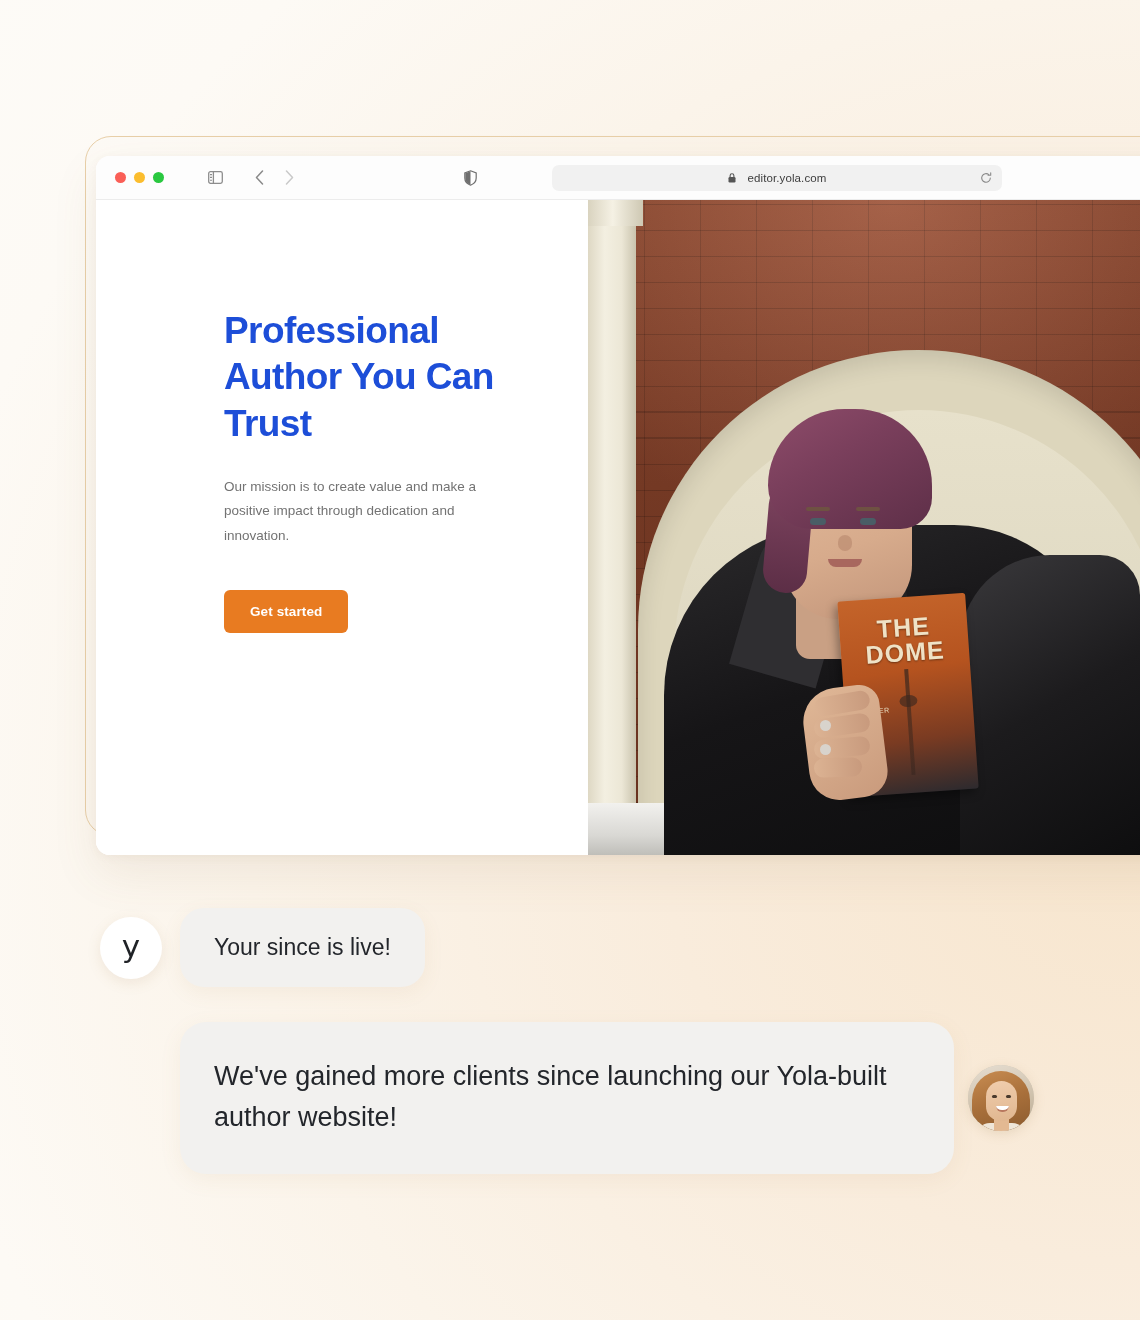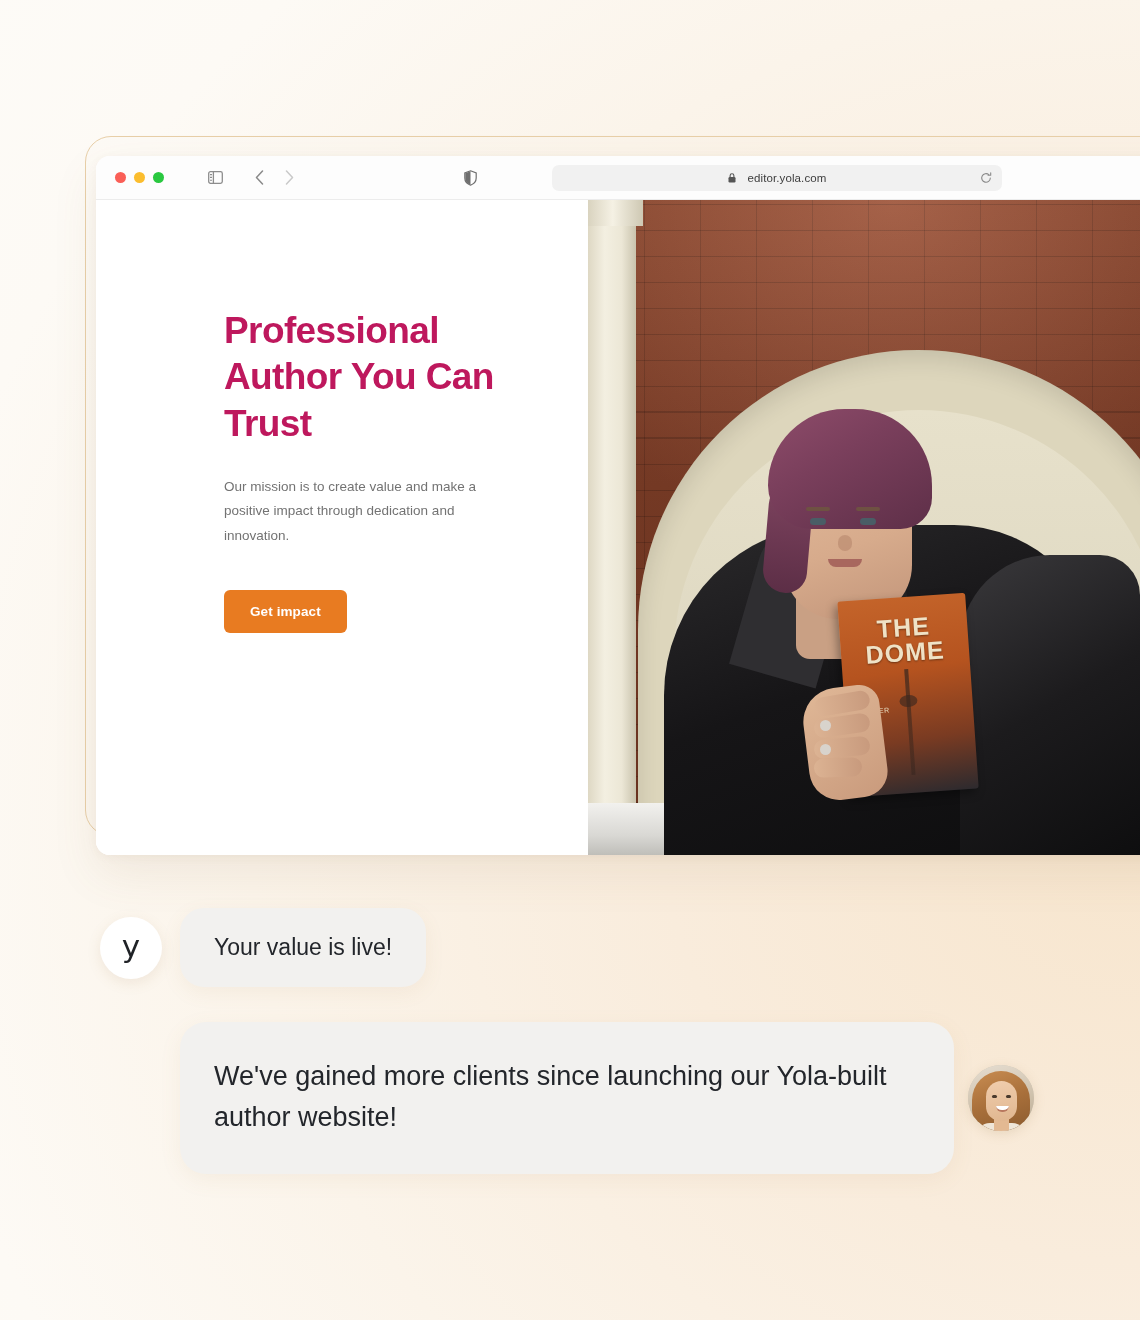--- a/index.html
+++ b/index.html
@@ -118,21 +118,21 @@
     width: 492px;
     flex: 0 0 492px;
     padding: 108px 0 0 128px;
     background: #fff;
   }
 
   #hero-heading {
     font-size: 37px;
     line-height: 1.25;
     font-weight: 700;
-    color: #be185d;
+    color: #1d4ed8;
     letter-spacing: -0.6px;
     width: 290px;
   }
 
   #hero-sub {
     margin-top: 28px;
     font-size: 13.5px;
     line-height: 1.82;
     color: #737373;
     width: 280px;
@@ -549,21 +549,21 @@
 
   <div id="site-content">
 
     <div id="site-left">
 
       <h1 id="hero-heading">Professional Author You Can Trust</h1>
 
       <p id="hero-sub">Our mission is to create value and make a positive impact through dedication and innovation.</p>
 
 
-      <button id="cta-button">Get impact</button>
+      <button id="cta-button">Get started</button>
     </div>
 
     <div id="site-right">
       <div id="photo" class="no-sel">
         <div class="brick-wall"></div>
         <div class="brick-shade"></div>
         <div class="arch"></div>
         <div class="arch-inner"></div>
 
         <div class="window">
@@ -607,21 +607,21 @@
       </div>
     </div>
 
   </div>
 </div>
 
 <div id="chat-row-1">
   <div id="yola-avatar">
     <span id="yola-mark">y</span>
   </div>
-  <div id="bubble-1">Your value is live!</div>
+  <div id="bubble-1">Your since is live!</div>
 </div>
 
 <div id="chat-row-2">
   <div id="bubble-2">We've gained more clients since launching our Yola-built author website!</div>
   <div id="user-avatar">
     <span class="ua-bg"></span>
     <span class="ua-hair"></span>
     <span class="ua-shoulder"></span>
     <span class="ua-neck"></span>
     <span class="ua-face"></span>

